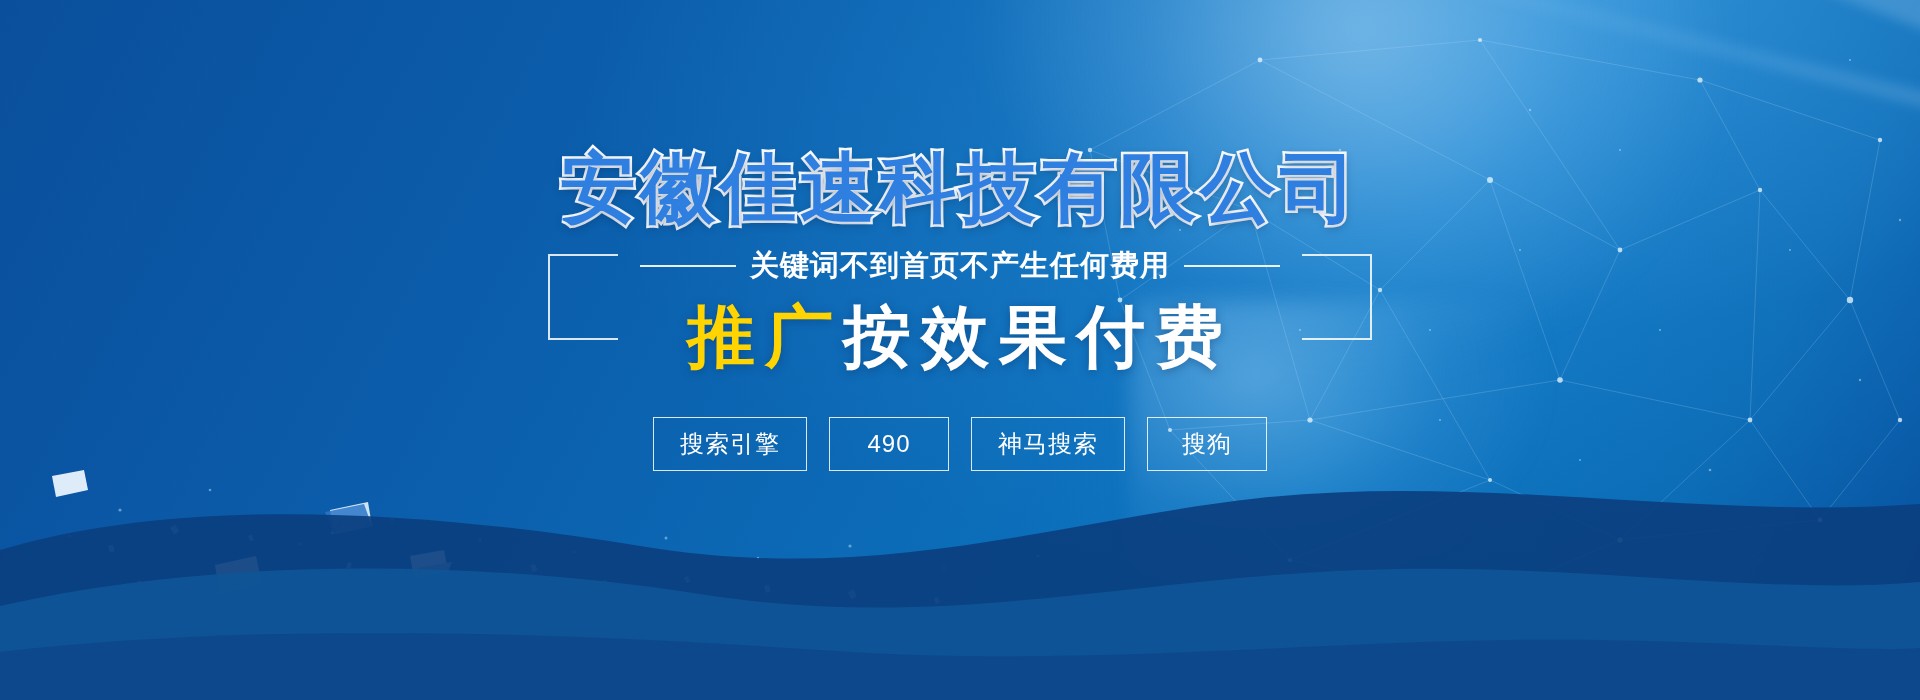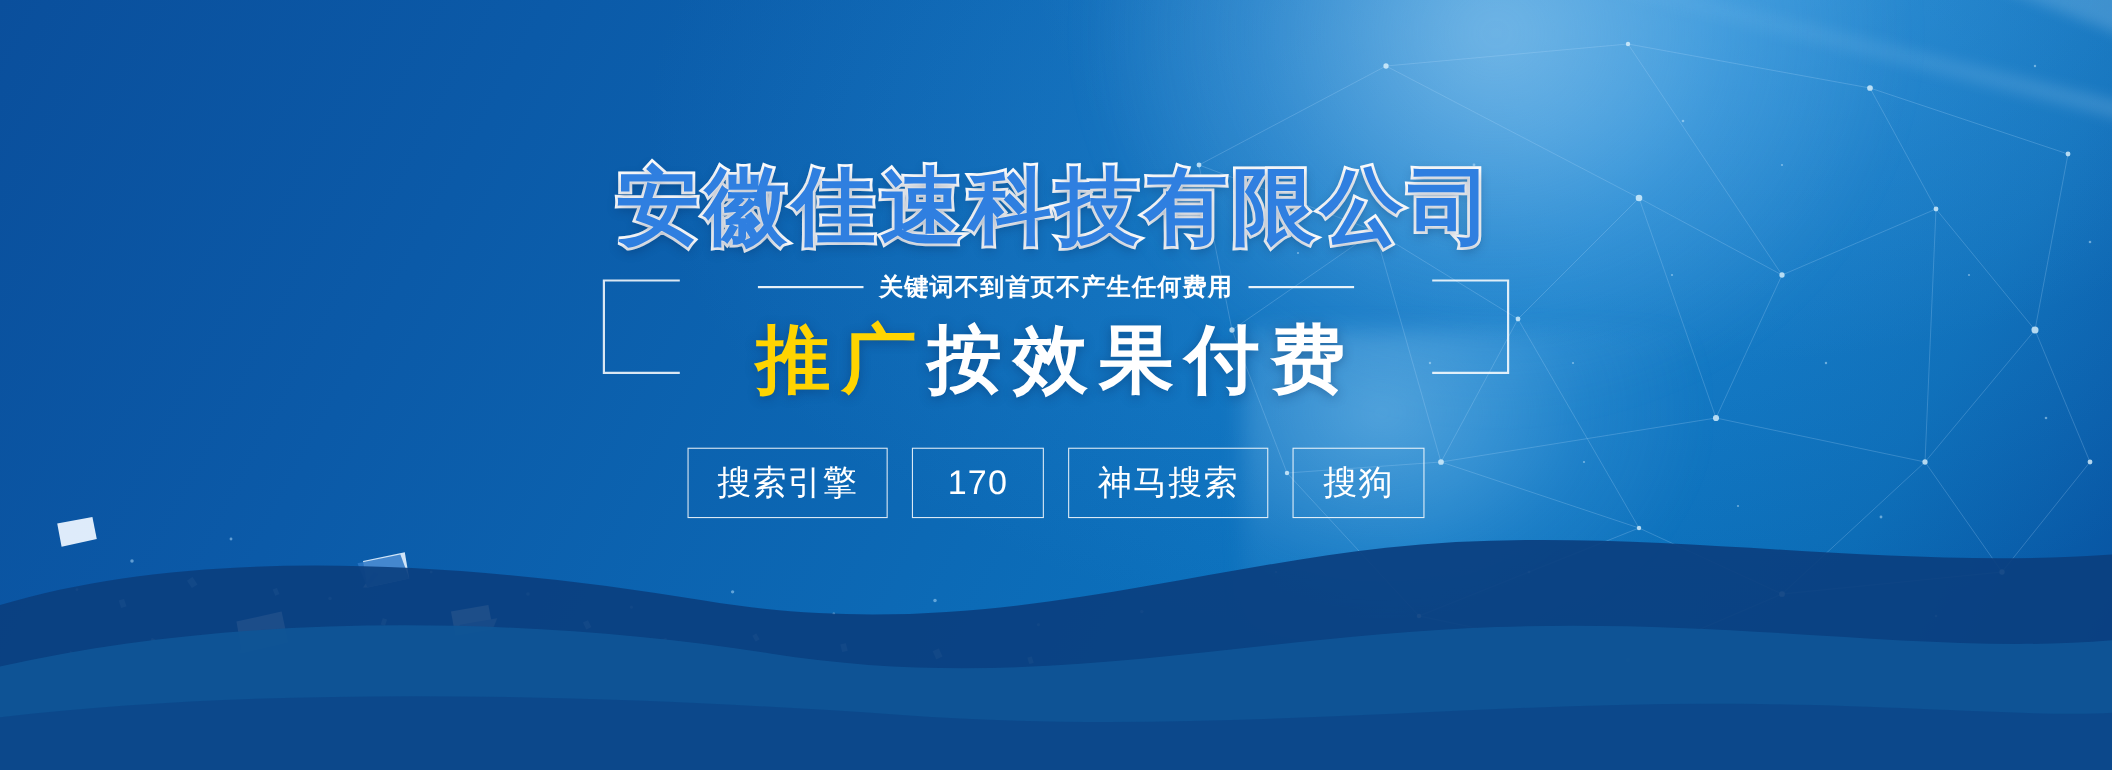--- a/index.html
+++ b/index.html
@@ -83,21 +83,21 @@
     width:70px; height:86px;
     border:2px solid rgba(255,255,255,.85);
     top:8px;
   }
   .bracket.left{  left:-62px;  border-right:none; }
   .bracket.right{ right:-62px; border-left:none; }
 
   .sub-line{
     display:flex; align-items:center; gap:14px;
     color:#ffffff;
-    font-size:22px;
+    font-size:29px;
     font-weight:bold;
     letter-spacing:1px;
     white-space:nowrap;
   }
   .sub-line .rule{
     width:96px; height:2px; background:rgba(255,255,255,.9);
     display:block;
   }
 
   .main-slogan{
@@ -110,26 +110,26 @@
     text-shadow:0 2px 10px rgba(0,35,80,.35);
   }
   .main-slogan .hl{ color:#ffd400; }
 
   .engines{
     margin-top:34px;
     display:flex; gap:22px;
   }
   .engine-btn{
     min-width:120px;
-    height:64px;
+    height:54px;
     padding:0 26px;
     border:1px solid rgba(255,255,255,.85);
     background:transparent;
     color:#ffffff;
-    font-size:31px;
+    font-size:24px;
     font-weight:400;
     letter-spacing:1px;
     display:flex; align-items:center; justify-content:center;
     cursor:pointer;
     white-space:nowrap;
     font-family:"Liberation Sans","DejaVu Sans",sans-serif;
   }
 </style>
 </head>
 <body>
@@ -296,19 +296,19 @@
         <span class="rule"></span>
       </div>
 
       <div class="main-slogan">
         <span class="hl">推广</span><span>按效果付费</span>
       </div>
     </div>
 
     <div class="engines">
       <button class="engine-btn">搜索引擎</button>
-      <button class="engine-btn">170</button>
+      <button class="engine-btn">490</button>
       <button class="engine-btn">神马搜索</button>
       <button class="engine-btn">搜狗</button>
     </div>
 
   </div>
 </div>
 
 </body></html>

